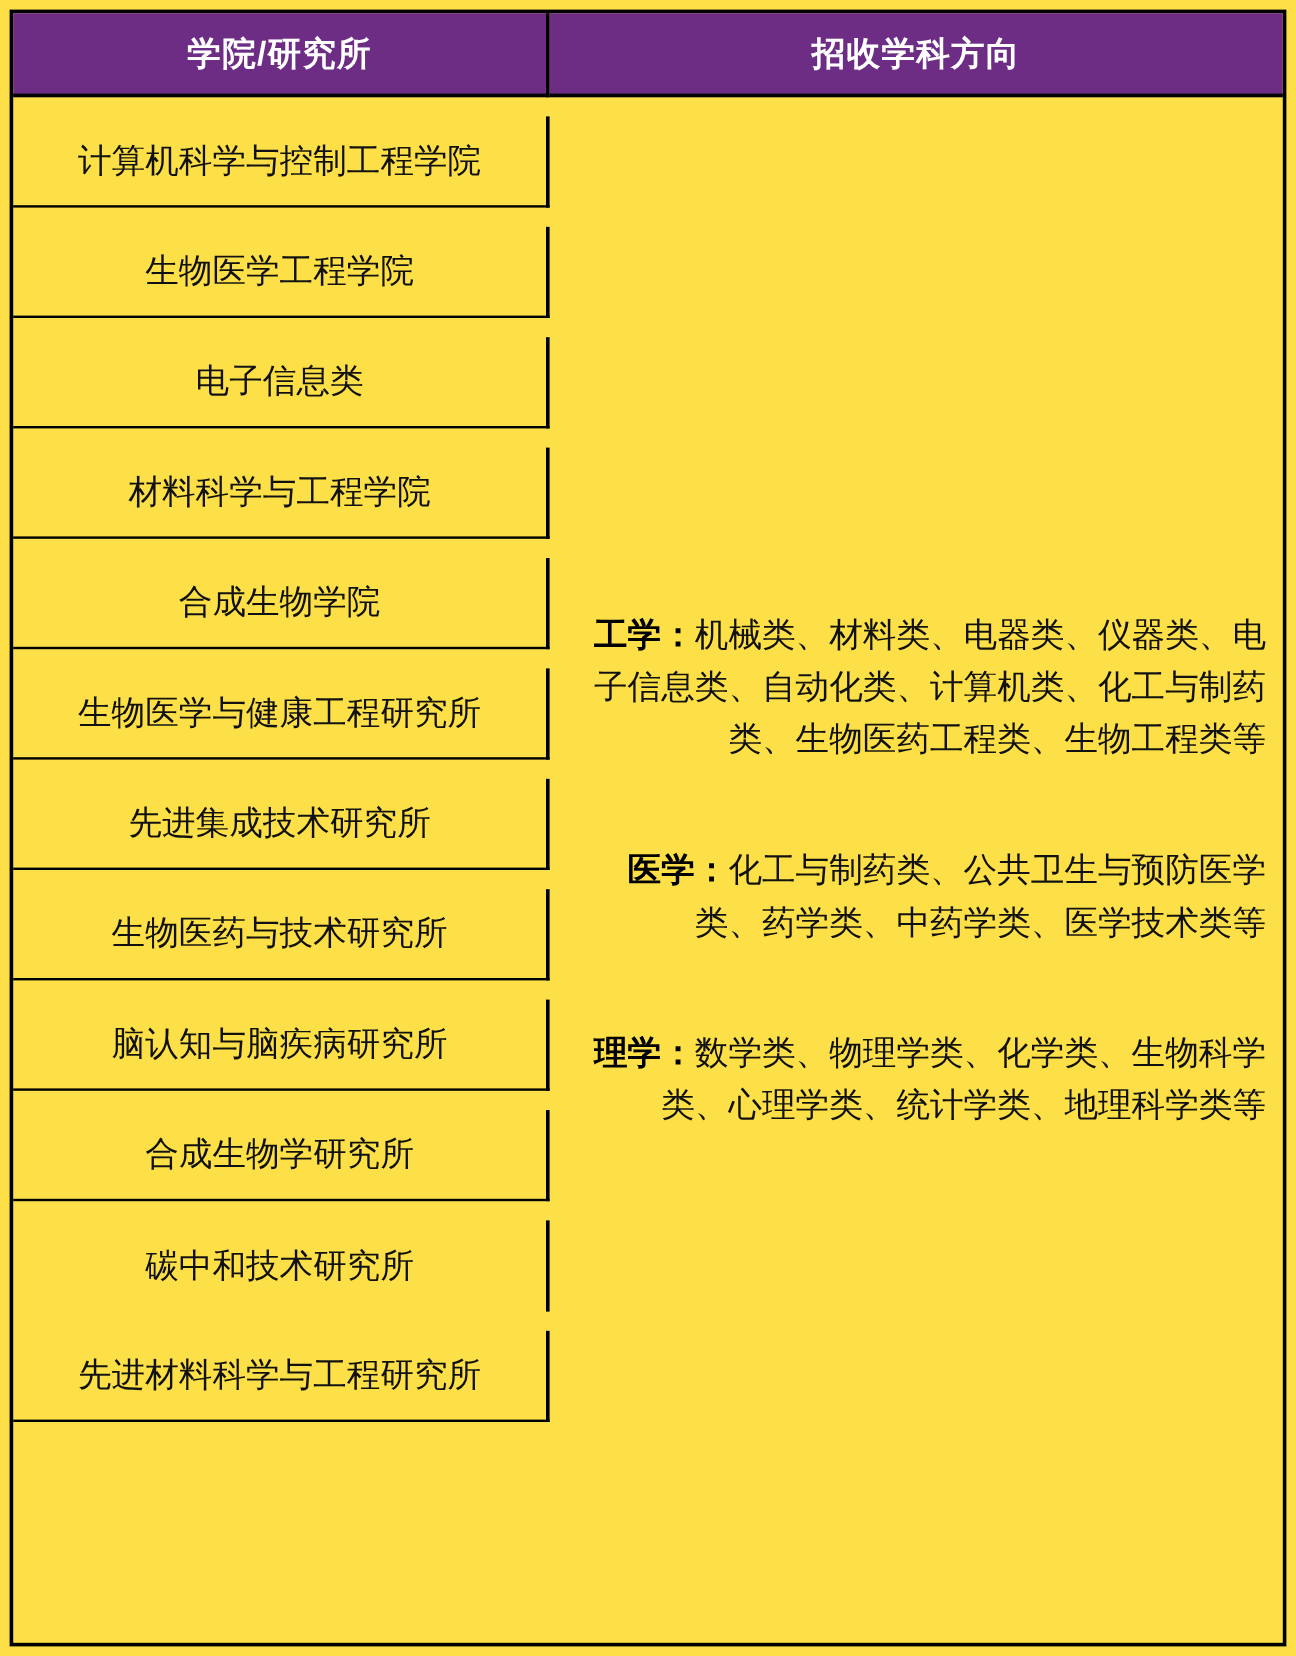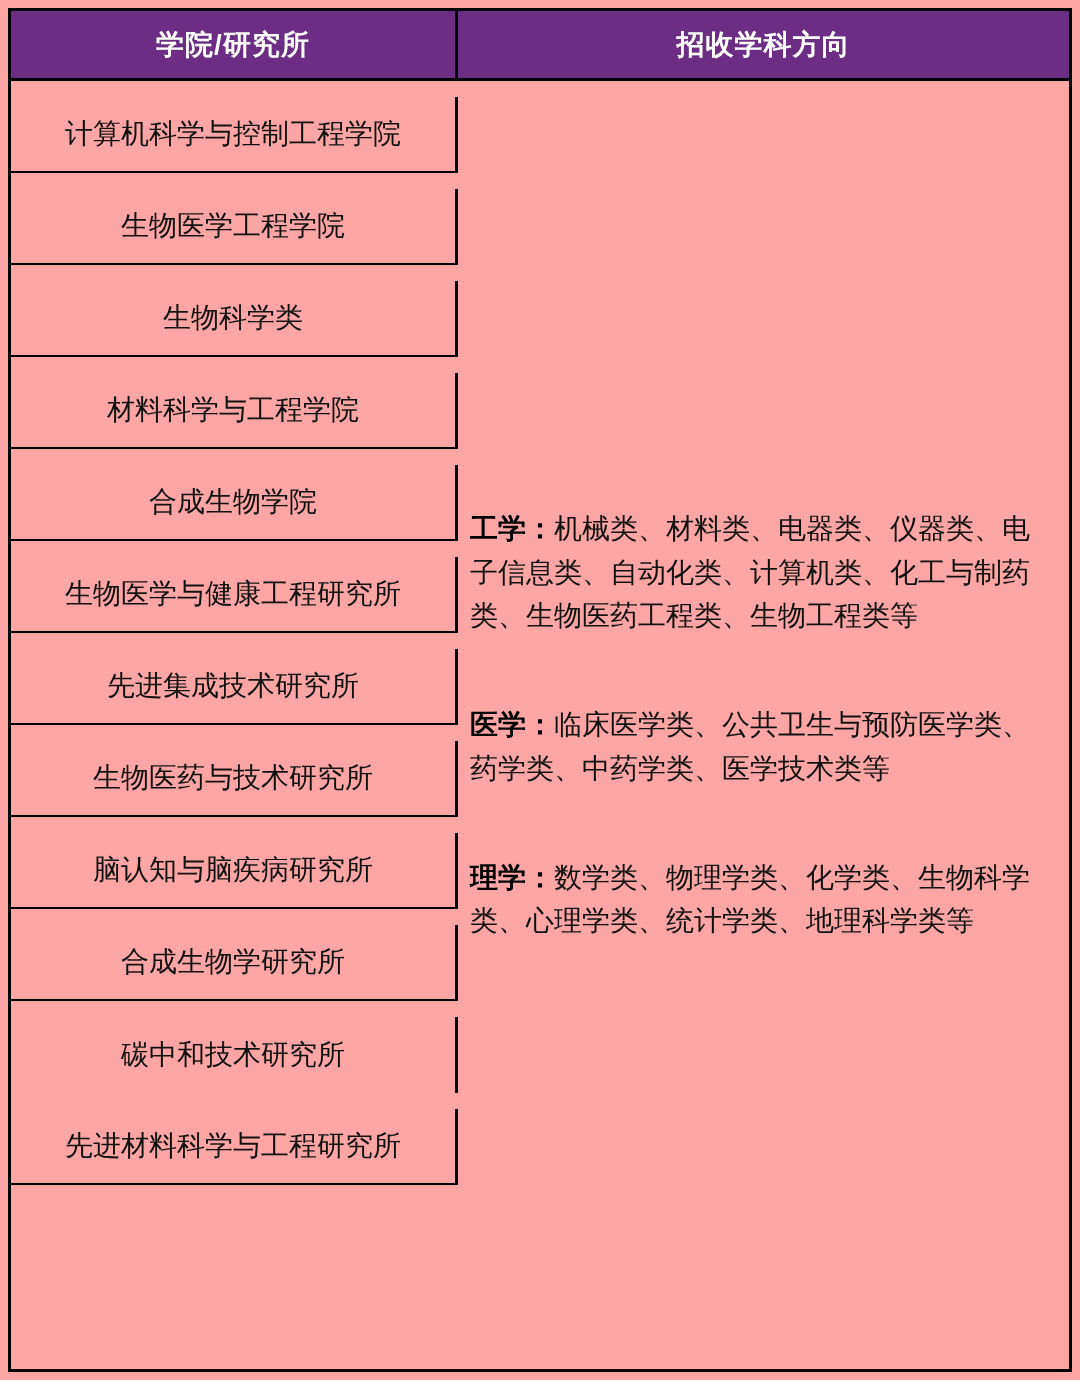--- a/index.html
+++ b/index.html
@@ -5,21 +5,21 @@
   html, body {
     margin: 0;
     padding: 0;
     background: #ffffff;
     font-family: "Liberation Sans", "DejaVu Sans", sans-serif;
   }
   .page {
     position: relative;
     width: 1080px;
     height: 1380px;
-    background: #fca5a5;
+    background: #fde047;
     overflow: hidden;
   }
   .table {
     position: absolute;
     left: 8px;
     top: 8px;
     width: 1064px;
     height: 1364px;
     border: 3px solid #000000;
     box-sizing: border-box;
@@ -70,55 +70,55 @@
     display: flex;
     flex-direction: column;
     justify-content: center;
     gap: 66px;
     padding: 0 14px 0 12px;
     font-size: 28px;
     line-height: 1.55;
     color: #111111;
   }
   .para {
-    text-align: left;
+    text-align: right;
   }
   .para .label {
     font-weight: bold;
     color: #000000;
   }
 </style>
 </head>
 <body>
 
 <div class="page">
   <div class="table">
 
     <div class="cell th th-left">学院/研究所</div>
     <div class="cell th th-right">招收学科方向</div>
 
     <div class="cell inst">计算机科学与控制工程学院</div>
     <div class="cell inst">生物医学工程学院</div>
-    <div class="cell inst">生物科学类</div>
+    <div class="cell inst">电子信息类</div>
     <div class="cell inst">材料科学与工程学院</div>
     <div class="cell inst">合成生物学院</div>
     <div class="cell inst">生物医学与健康工程研究所</div>
     <div class="cell inst">先进集成技术研究所</div>
     <div class="cell inst">生物医药与技术研究所</div>
     <div class="cell inst">脑认知与脑疾病研究所</div>
     <div class="cell inst">合成生物学研究所</div>
     <div class="cell inst last">碳中和技术研究所</div>
     <div class="cell inst">先进材料科学与工程研究所</div>
 
     <div class="merged">
       <div class="para">
         <span class="label">工学：</span><span>机械类、材料类、电器类、仪器类、电子信息类、自动化类、计算机类、化工与制药类、生物医药工程类、生物工程类等</span>
       </div>
       <div class="para">
-        <span class="label">医学：</span><span>临床医学类、公共卫生与预防医学类、药学类、中药学类、医学技术类等</span>
+        <span class="label">医学：</span><span>化工与制药类、公共卫生与预防医学类、药学类、中药学类、医学技术类等</span>
       </div>
       <div class="para">
         <span class="label">理学：</span><span>数学类、物理学类、化学类、生物科学类、心理学类、统计学类、地理科学类等</span>
       </div>
     </div>
 
   </div>
 </div>
 
 </body></html>

